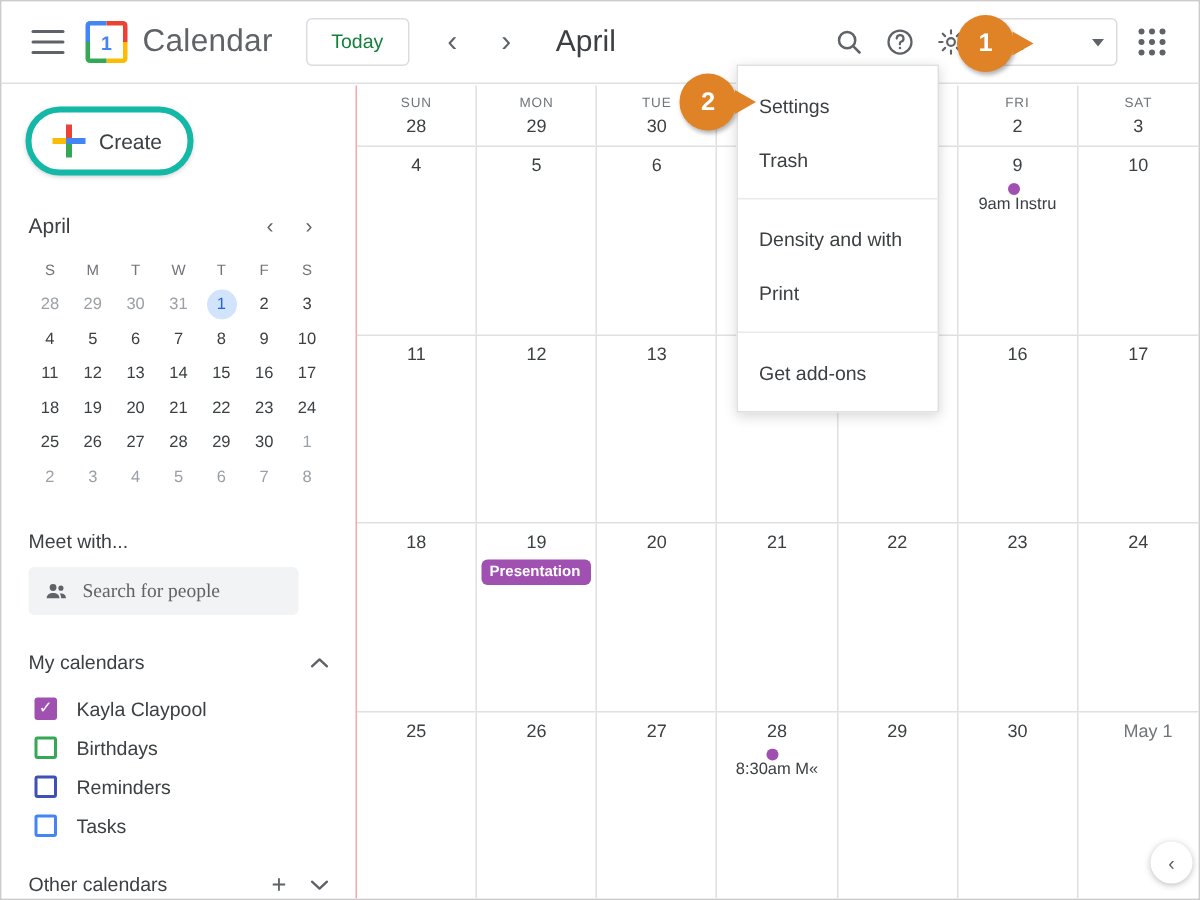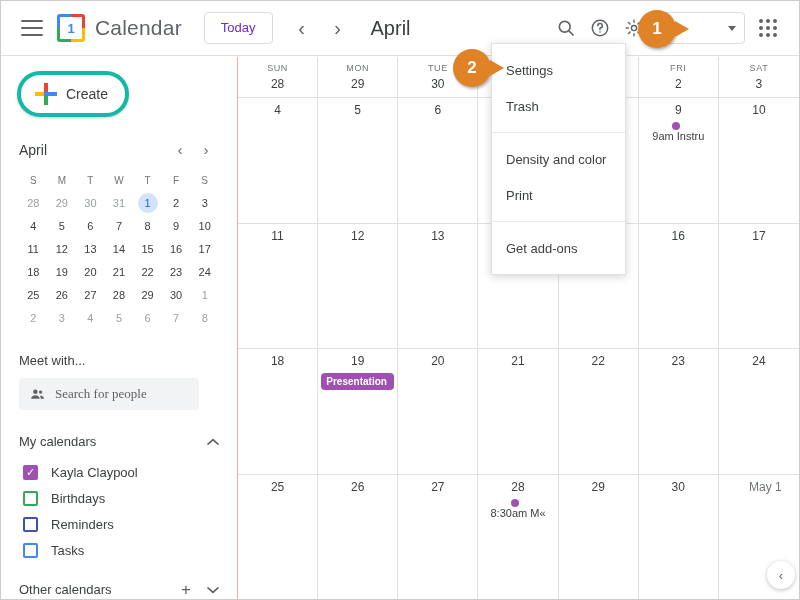--- a/index.html
+++ b/index.html
@@ -48,21 +48,21 @@
     background: #fff; display: flex; align-items: center; justify-content: center;
     font-size: 13px; font-weight: bold; color: #4285f4; line-height: 1;
   }
 
   .brand-title {
     font-size: 21px; color: #5f6368; letter-spacing: .2px;
     margin-right: 22px; white-space: nowrap;
   }
   .today-btn {
     height: 32px; padding: 0 16px; border: 1px solid #dadce0; border-radius: 4px;
-    background: #fff; color: #6d28d9; font-size: 13px; line-height: 30px;
+    background: #fff; color: #15803d; font-size: 13px; line-height: 30px;
     cursor: pointer; white-space: nowrap;
     font-family: "Liberation Sans", sans-serif;
   }
   .nav-arrow {
     width: 30px; height: 30px; margin-left: 6px;
     display: flex; align-items: center; justify-content: center;
     color: #5f6368; font-size: 20px; cursor: pointer; user-select: none;
   }
   .nav-arrow.first { margin-left: 14px; }
   .month-title {
@@ -657,21 +657,21 @@
         </div>
       </div>
   </div>
 
   <div id="settings-menu">
       <div class="menu-group">
         <div class="menu-item">Settings</div>
         <div class="menu-item">Trash</div>
       </div>
       <div class="menu-group">
-        <div class="menu-item">Density and color</div>
+        <div class="menu-item">Density and with</div>
         <div class="menu-item">Print</div>
       </div>
       <div class="menu-group">
         <div class="menu-item">Get add-ons</div>
       </div>
     </div>
 
   <div class="callout" id="callout-1">
     <span>1</span>
     <span class="tail right"></span>

